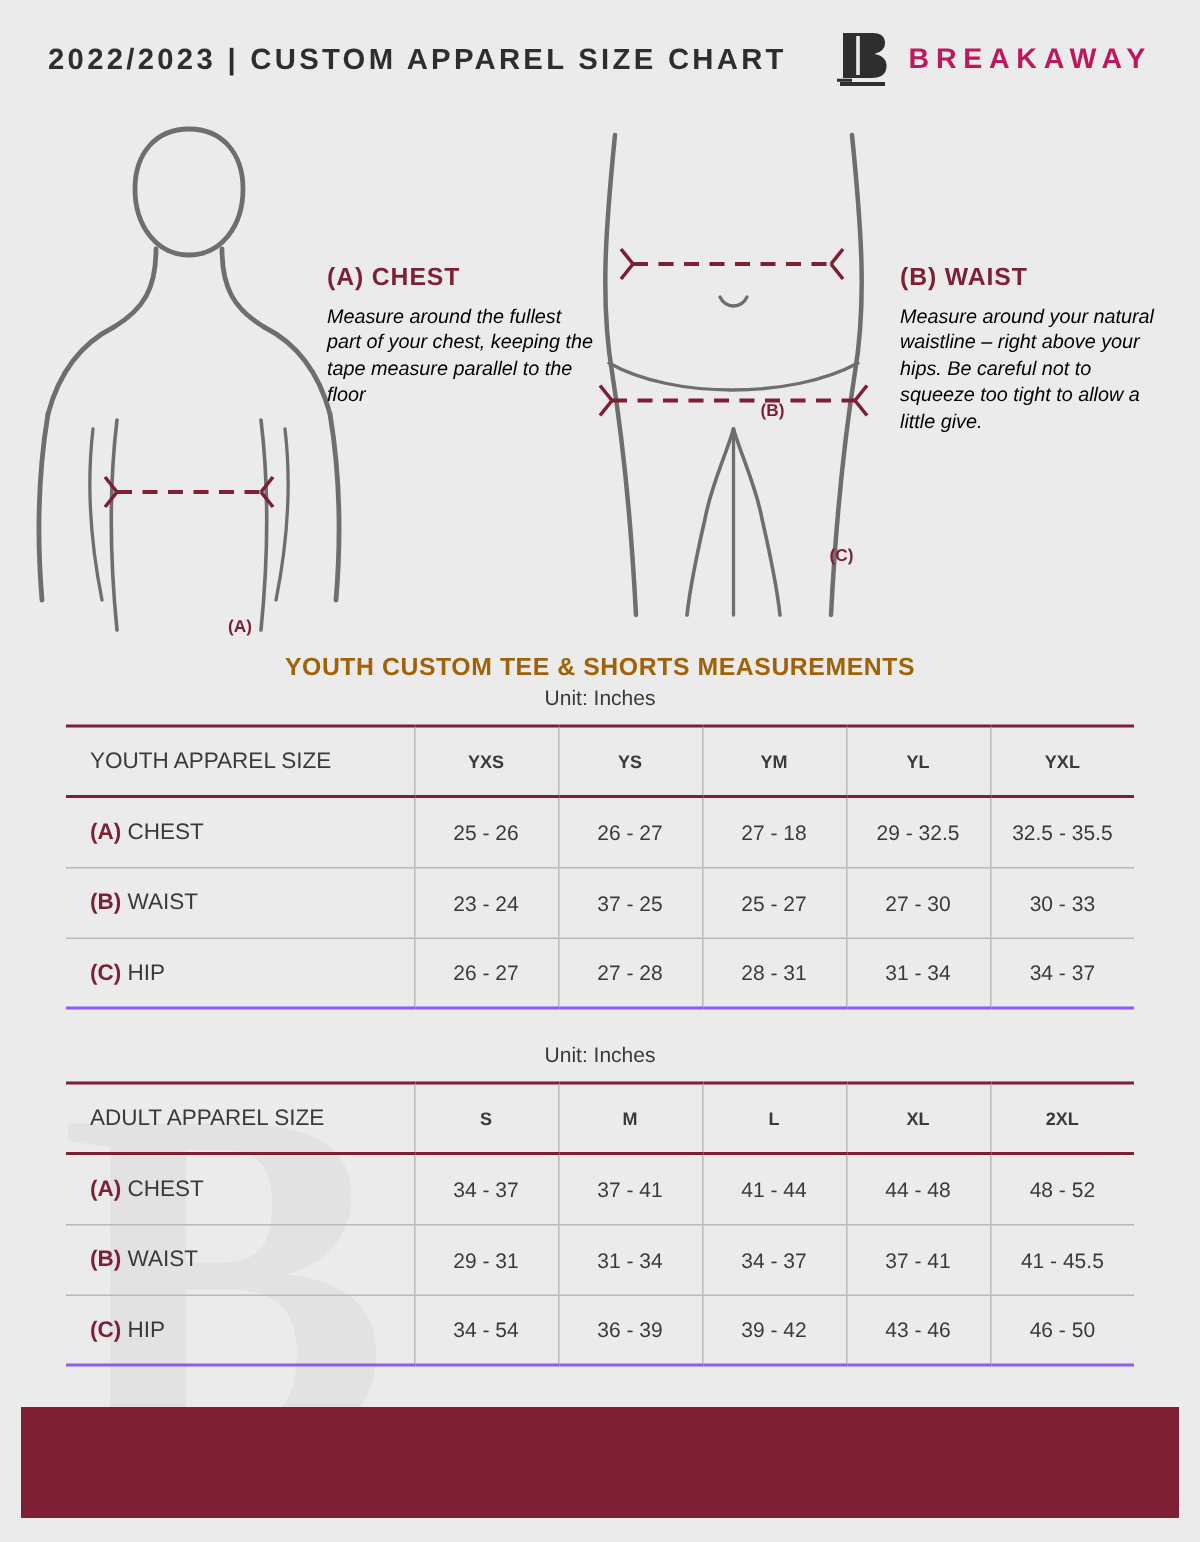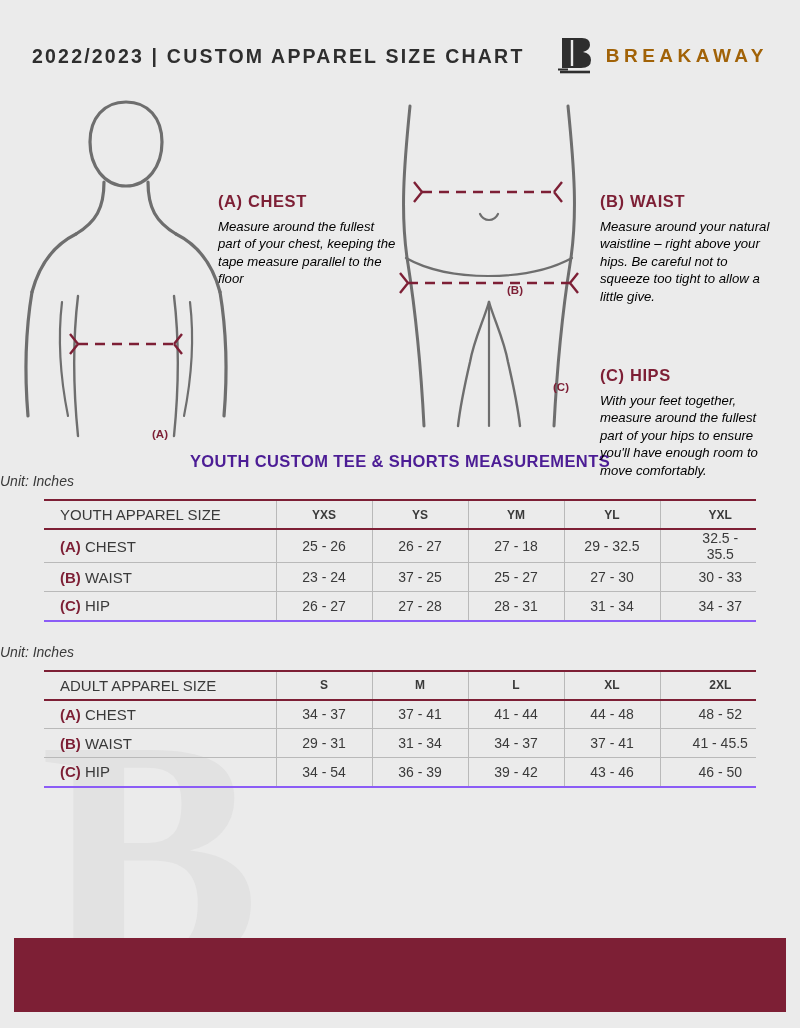--- a/index.html
+++ b/index.html
@@ -29,40 +29,40 @@
     z-index: 0;
     user-select: none;
   }
   .content { position: relative; z-index: 2; }
 
   
   .header {
     display: flex;
     align-items: center;
     justify-content: space-between;
-    padding: 36px 32px 10px 32px;
+    padding: 20px 32px 10px 32px;
   }
   .header-title {
     font-size: 19.5px;
     font-weight: bold;
     letter-spacing: 2.2px;
     color: #2e2e2e;
     white-space: nowrap;
   }
   .brand {
     display: flex;
     align-items: center;
     gap: 14px;
   }
   .brand-mark { width: 34px; height: 40px; }
   .brand-name {
     font-size: 19px;
     font-weight: bold;
     letter-spacing: 4.5px;
-    color: #a16207;
+    color: #be185d;
   }
 
   
   .diagrams {
     position: relative;
     height: 360px;
     margin-top: 2px;
   }
   .fig {
     position: absolute;
@@ -99,42 +99,41 @@
   .tag-b { left: 507px; top: 196px; }
   .tag-c { left: 553px; top: 293px; }
 
   
   .table-block { margin-top: 4px; }
   .table-title {
     text-align: center;
     font-size: 16.5px;
     font-weight: bold;
     letter-spacing: 0.4px;
-    color: #4c1d95;
+    color: #a16207;
     margin: 0 0 2px 0;
   }
   .table-unit {
-    text-align: left;
+    text-align: center;
     font-size: 14px;
-    font-style: italic;
     color: #3a3a3a;
     margin: 0 0 10px 0;
   }
   table {
     border-collapse: collapse;
     width: 712px;
     margin: 0 auto;
     table-layout: fixed;
   }
   table th, table td {
     border: 1px solid #b9b9b9;
     text-align: center;
     font-size: 14px;
     color: #3a3a3a;
-    height: 29px;
+    height: 47px;
     padding: 0 4px;
   }
   table thead th {
     font-weight: bold;
     font-size: 12px;
     border-top: 2px solid #7d1f35;
     border-bottom: 2px solid #7d1f35;
   }
   table thead th.rowlabel {
     text-align: left;
@@ -142,21 +141,21 @@
     font-size: 15px;
     padding-left: 16px;
   }
   table tbody td.rowlabel {
     text-align: left;
     padding-left: 16px;
     font-size: 15px;
   }
   table tbody tr:last-child td { border-bottom: 2px solid #8b5cf6; }
   table thead th:first-child, table tbody td:first-child { border-left: none; }
-  table thead th:last-child, table tbody td:last-child { border-right: none; padding-left: 28px; }
+  table thead th:last-child, table tbody td:last-child { border-right: none; }
   .lbl-letter { color: #7d1f35; font-weight: bold; }
 
   col.c-label { width: 232px; }
   col.c-size  { width: 96px; }
 
   
   .footer-bar {
     position: absolute;
     left: 14px;
     bottom: 16px;
@@ -257,24 +256,20 @@
       <div class="tag tag-c">(C)</div>
 
       <div class="note note-chest">
         <p class="note-head">(A) CHEST</p>
         <p class="note-body">Measure around the fullest part of your chest, keeping the tape measure parallel to the floor</p>
       </div>
       <div class="note note-waist">
         <p class="note-head">(B) WAIST</p>
         <p class="note-body">Measure around your natural waistline – right above your hips. Be careful not to squeeze too tight to allow a little give.</p>
       </div>
-      <div class="note note-hips">
-        <p class="note-head">(C) HIPS</p>
-        <p class="note-body">With your feet together, measure around the fullest part of your hips to ensure you'll have enough room to move comfortably.</p>
-      </div>
     </div>
 
     <div class="table-block">
       <p class="table-title">YOUTH CUSTOM TEE &amp; SHORTS MEASUREMENTS</p>
       <p class="table-unit">Unit: Inches</p>
       <table>
         <colgroup>
           <col class="c-label">
             <col class="c-size">
             <col class="c-size">

